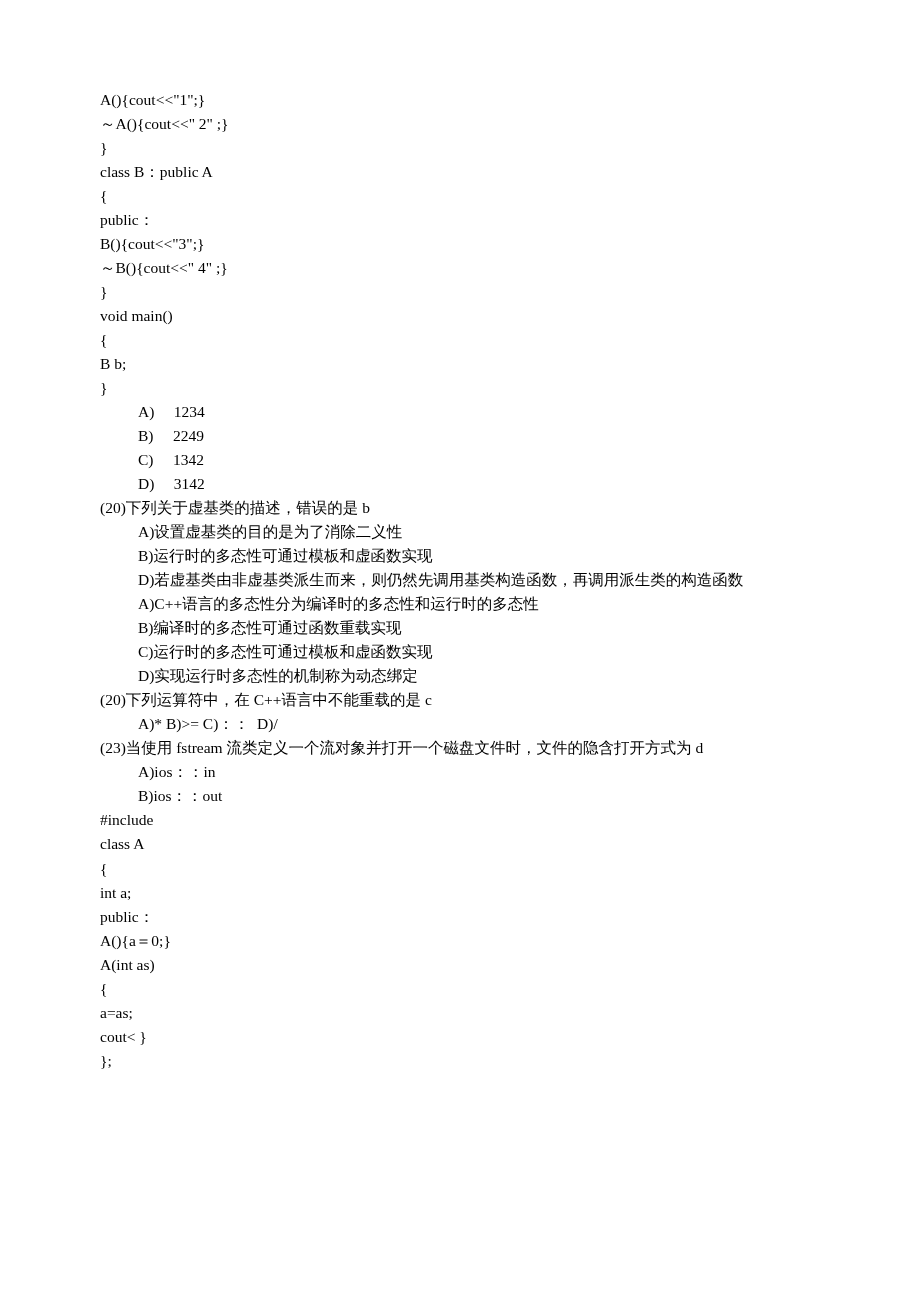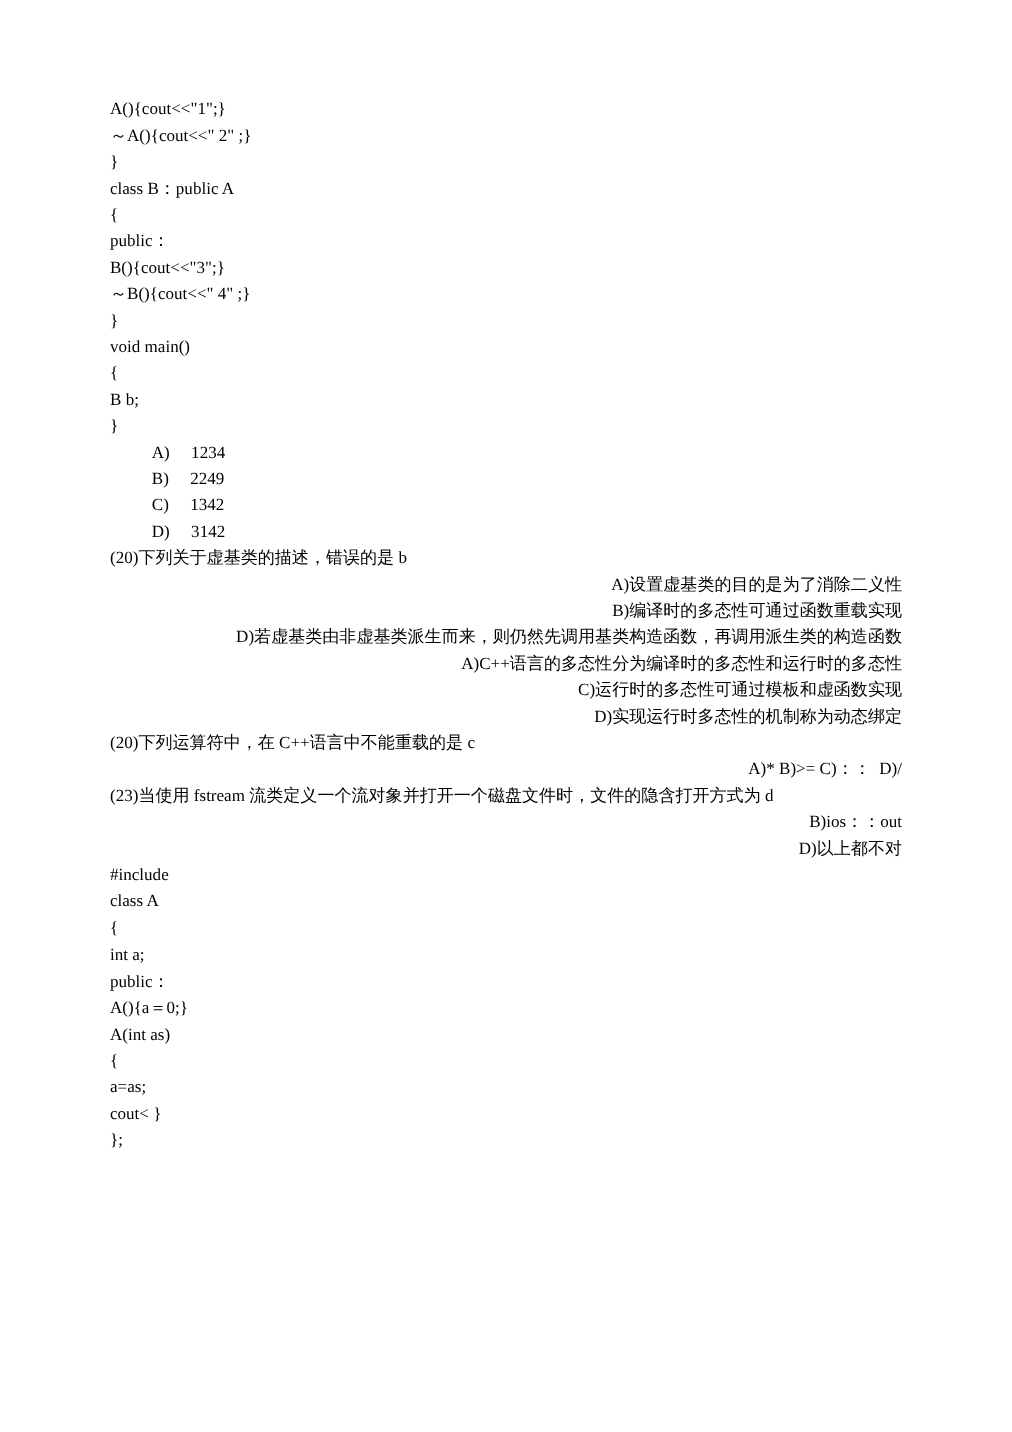--- a/index.html
+++ b/index.html
@@ -16,21 +16,20 @@
     min-height: 1302px;
     padding: 88px 100px 60px 100px;
     box-sizing: border-box;
   }
   .line {
     white-space: pre;
     text-align: left;
   }
   .indent1 {
     padding-left: 38px;
-    text-align: right;
   }
   .indent2 {
     padding-left: 38px;
   }
 </style>
 </head>
 <body>
 
 <div class="page" id="page-root">
     <div class="line">A(){cout&lt;&lt;"1";}</div>
@@ -45,30 +44,31 @@
     <div class="line">void main()</div>
     <div class="line">{</div>
     <div class="line">B b;</div>
     <div class="line">}</div>
     <div class="line indent2">A)     1234</div>
     <div class="line indent2">B)     2249</div>
     <div class="line indent2">C)     1342</div>
     <div class="line indent2">D)     3142</div>
     <div class="line">(20)下列关于虚基类的描述，错误的是 b</div>
     <div class="line indent1">A)设置虚基类的目的是为了消除二义性</div>
-    <div class="line indent1">B)编译时的多态性可通过函数重载实现</div>
+    <div class="line indent1">B)运行时的多态性可通过模板和虚函数实现</div>
     <div class="line indent1">D)若虚基类由非虚基类派生而来，则仍然先调用基类构造函数，再调用派生类的构造函数</div>
     <div class="line indent1">A)C++语言的多态性分为编译时的多态性和运行时的多态性</div>
+    <div class="line indent1">B)编译时的多态性可通过函数重载实现</div>
     <div class="line indent1">C)运行时的多态性可通过模板和虚函数实现</div>
     <div class="line indent1">D)实现运行时多态性的机制称为动态绑定</div>
     <div class="line">(20)下列运算符中，在 C++语言中不能重载的是 c</div>
     <div class="line indent1">A)* B)&gt;= C)：：  D)/</div>
     <div class="line">(23)当使用 fstream 流类定义一个流对象并打开一个磁盘文件时，文件的隐含打开方式为 d</div>
+    <div class="line indent1">A)ios：：in</div>
     <div class="line indent1">B)ios：：out</div>
-    <div class="line indent1">D)以上都不对</div>
     <div class="line">#include</div>
     <div class="line">class A</div>
     <div class="line">{</div>
     <div class="line">int a;</div>
     <div class="line">public：</div>
     <div class="line">A(){a＝0;}</div>
     <div class="line">A(int as)</div>
     <div class="line">{</div>
     <div class="line">a=as;</div>
     <div class="line">cout&lt; }</div>

